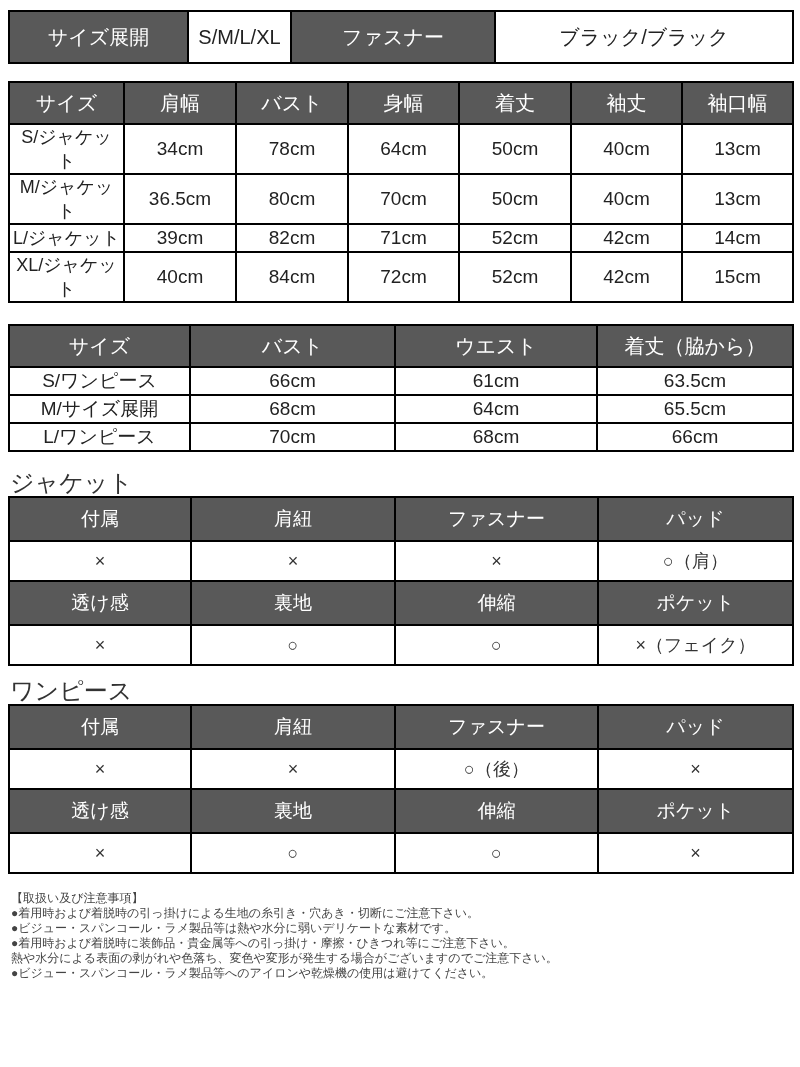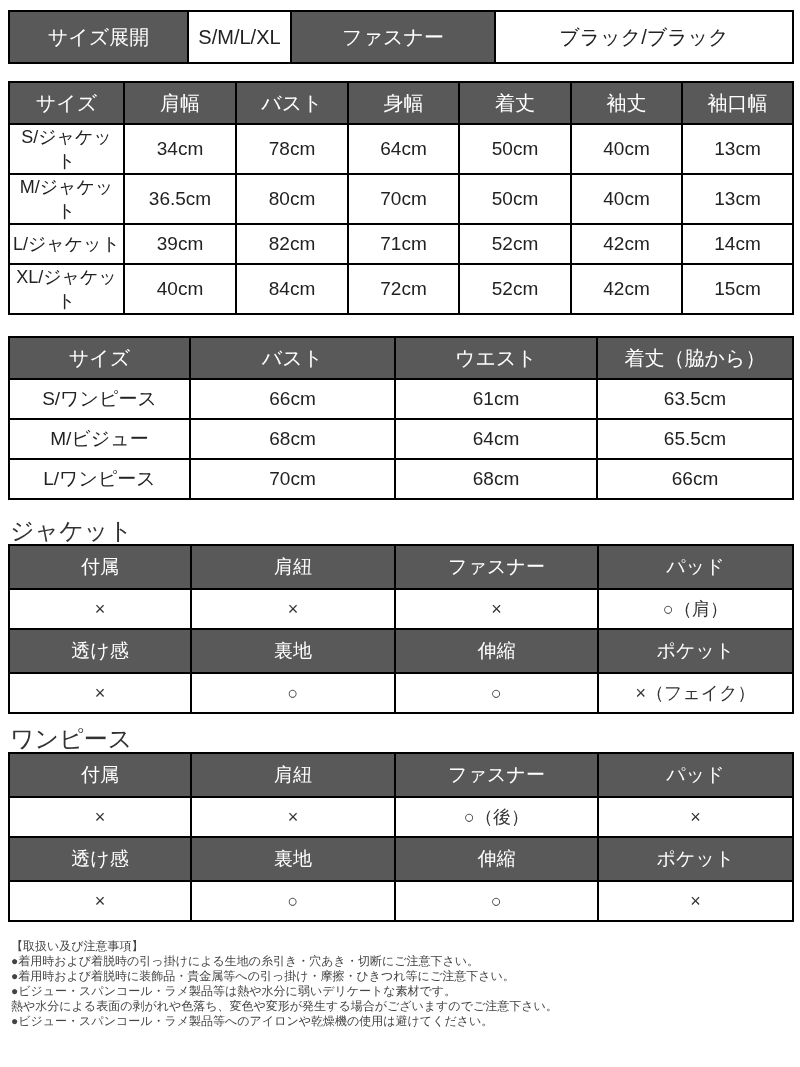--- a/index.html
+++ b/index.html
@@ -13,21 +13,21 @@
 
   table { border-collapse:collapse; width:784px; table-layout:fixed; }
   td,th { border:2px solid #000; overflow:hidden; padding:0 2px; box-sizing:border-box; }
   th, td.hd { background:#595959; color:#ffffff; font-weight:normal; text-align:center; }
   td { text-align:center; background:#ffffff; }
 
   .info-table td { height:52px; font-size:20px; }
   .info-table { margin-bottom:17px; }
 
   .size-table th { height:42px; font-size:20px; }
-  .size-table td { height:40px; font-size:19px; }
+  .size-table td { height:28px; font-size:19px; }
   .size-table { margin-bottom:21px; }
   .size-table td.rowlabel { font-size:18px; }
 
   .section-label { font-size:24px; color:#333; margin:15px 0 3px 2px; line-height:20px; }
 
   .feature-table th { height:44px; font-size:19px; }
   .feature-table td { height:40px; font-size:18px; color:#333; }
 
   .notes { margin-top:17px; font-size:12px; color:#444; line-height:15px; padding-left:3px; }
   .notes div { white-space:nowrap; }
@@ -127,21 +127,21 @@
       <th>ウエスト</th>
       <th>着丈（脇から）</th>
     </tr>
     <tr>
       <td>S/ワンピース</td>
       <td>66cm</td>
       <td>61cm</td>
       <td>63.5cm</td>
     </tr>
     <tr>
-      <td>M/ビジュー</td>
+      <td>M/サイズ展開</td>
       <td>68cm</td>
       <td>64cm</td>
       <td>65.5cm</td>
     </tr>
     <tr>
       <td>L/ワンピース</td>
       <td>70cm</td>
       <td>68cm</td>
       <td>66cm</td>
     </tr>
@@ -216,20 +216,20 @@
       <td>○</td>
       <td>○</td>
       <td>×</td>
     </tr>
   </tbody>
     </table>
 
   <div class="notes">
     <div>【取扱い及び注意事項】</div>
     <div>●着用時および着脱時の引っ掛けによる生地の糸引き・穴あき・切断にご注意下さい。</div>
+    <div>●ビジュー・スパンコール・ラメ製品等は熱や水分に弱いデリケートな素材です。</div>
     <div>●着用時および着脱時に装飾品・貴金属等への引っ掛け・摩擦・ひきつれ等にご注意下さい。</div>
-    <div>●ビジュー・スパンコール・ラメ製品等は熱や水分に弱いデリケートな素材です。</div>
     <div>熱や水分による表面の剥がれや色落ち、変色や変形が発生する場合がございますのでご注意下さい。</div>
     <div>●ビジュー・スパンコール・ラメ製品等へのアイロンや乾燥機の使用は避けてください。</div>
 
   </div>
 
 </div>
 
 </body></html>

